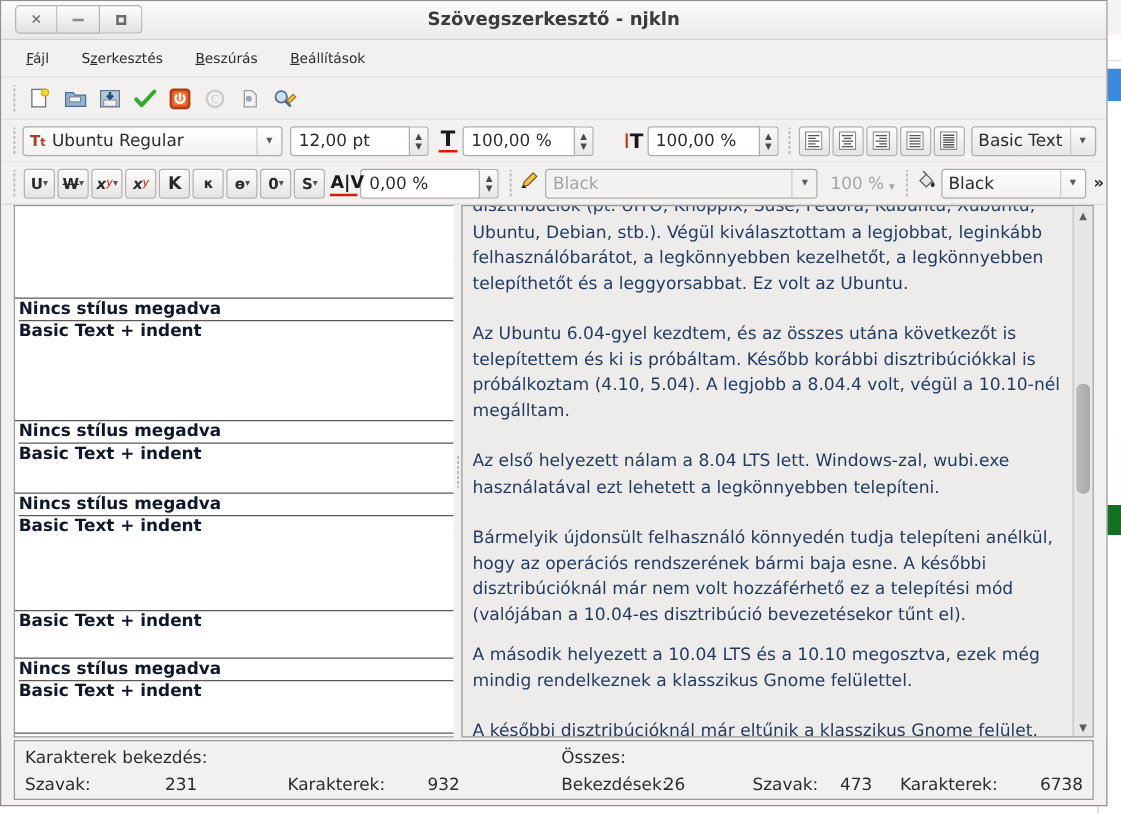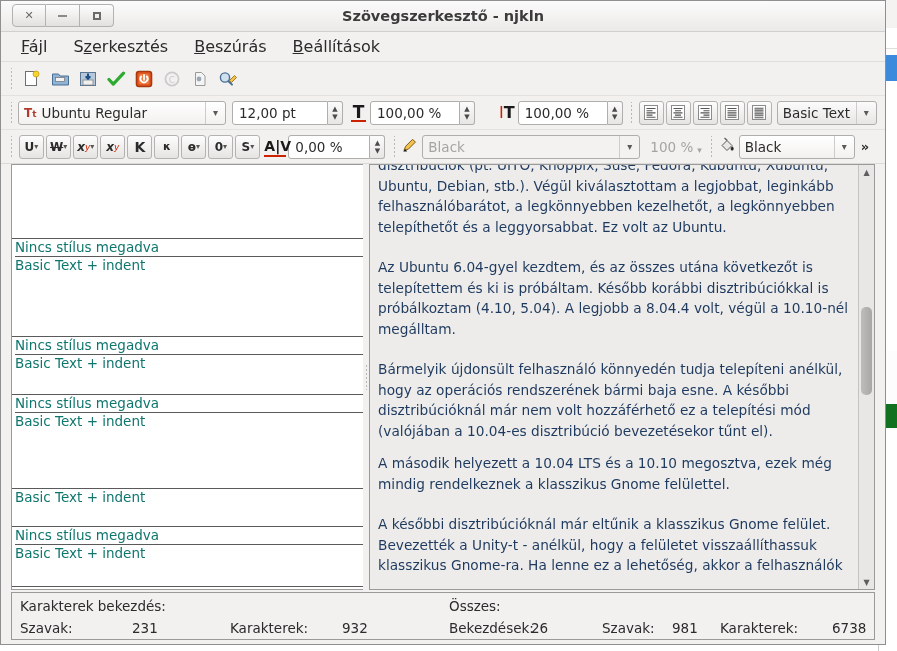--- a/index.html
+++ b/index.html
@@ -46,21 +46,21 @@
     text-align:center;font-weight:bold;font-size:14.5px;color:#3b3b3b;
     pointer-events:none;
   }
 
   
   #menubar{
     height:29px;min-height:29px;display:flex;align-items:center;
     padding-left:18px;background:#f2f1f0;gap:22px;
     border-bottom:1px solid #e0dedc;
   }
-  .menu-item{font-size:16px;color:#2b2b2b;padding:2px 2px;white-space:nowrap;}
+  .menu-item{font-size:11px;color:#2b2b2b;padding:2px 2px;white-space:nowrap;}
   .menu-item u{text-decoration:underline;}
 
   
   .toolbar{
     display:flex;align-items:center;height:33px;min-height:33px;
     background:#f2f1f0;padding-left:4px;gap:0;
     border-bottom:1px solid #e4e2e0;
   }
   .grip{width:7px;height:22px;margin:0 3px;
         background-image:radial-gradient(#b9b7b5 1px,transparent 1px);
@@ -97,21 +97,21 @@
   }
 
   
   #content{flex:1;display:flex;min-height:0;background:#f2f1f0;padding:0 0 0 0;}
   #left-pane{
     width:352px;min-width:352px;background:#ffffff;
     border:1px solid #9a9a9a;border-right:none;box-sizing:border-box;
     overflow:hidden;margin-left:10px;
   }
   .style-block{border-bottom:1px solid #5a5a5a;box-sizing:border-box;padding-left:3px;overflow:hidden;}
-  .style-line{font-size:13.5px;color:#0f766e;line-height:17px;white-space:nowrap;}
+  .style-line{font-size:13.5px;color:#0f172a;line-height:17px;white-space:nowrap;font-weight:bold;}
   .style-line.nostyle{border-bottom:1px solid #5a5a5a;}
 
   #splitter{width:6px;background:#f2f1f0;display:flex;align-items:center;justify-content:center;}
   #splitter .dots{width:3px;height:26px;
         background-image:radial-gradient(#b9b7b5 1px,transparent 1px);
         background-size:3px 4px;background-repeat:repeat-y;}
 
   #doc-pane{
     flex:1;display:flex;background:#eeecea;
     border:1px solid #9a9a9a;box-sizing:border-box;margin-right:10px;overflow:hidden;
@@ -359,21 +359,21 @@
         <b style="font-size:12px;">S</b>
         <span style="font-size:8px;color:#555;">▾</span>
       </div>
     <div style="display:flex;align-items:center;margin:0 2px 0 3px;">
       <span style="position:relative;display:inline-block;width:22px;text-align:center;">
         <span style="font-weight:bold;font-size:14px;line-height:14px;color:#1a1a1a;">A|V</span>
         <span style="position:absolute;left:0;right:0;bottom:-3px;height:2px;background:#cc2200;display:block;"></span>
       </span>
     </div>
     <div style="display:flex;">
-      <div class="numbox" style="width:82px;">0,00 %</div>
+      <div class="numbox" style="width:96px;">0,00 %</div>
       <div class="spinner">
           <span>▲</span>
           <span>▼</span>
         </div>
     </div>
     <div class="grip" style="margin-left:6px;"></div>
     <div style="display:flex;align-items:center;">
       <span style="margin-right:2px;">
         <svg width="19" height="17" viewBox="0 0 19 17">
             <path d="M3 13.5l1.6-4.2 7-7 2.8 2.8-7 7z" fill="#f2c14e" stroke="#7a5c12"></path>
@@ -437,20 +437,21 @@
     </div>
 
     <div id="splitter">
         <div class="dots"></div>
       </div>
 
     <div id="doc-pane">
       <div id="doc-text">
         <p class="clip-top">disztribúciók (pt. UITO, Knoppix, Suse, Fedora, Kubuntu, Xubuntu, Ubuntu, Debian, stb.). Végül kiválasztottam a legjobbat, leginkább felhasználóbarátot, a legkönnyebben kezelhetőt, a legkönnyebben telepíthetőt és a leggyorsabbat. Ez volt az Ubuntu.</p>
         <p>Az Ubuntu 6.04-gyel kezdtem, és az összes utána következőt is telepítettem és ki is próbáltam. Később korábbi disztribúciókkal is próbálkoztam (4.10, 5.04). A legjobb a 8.04.4 volt, végül a 10.10-nél megálltam.</p>
+        <p>Az első helyezett nálam a 8.04 LTS lett. Windows-zal, wubi.exe használatával ezt lehetett a legkönnyebben telepíteni.</p>
         <p style="margin-bottom:12px;">Bármelyik újdonsült felhasználó könnyedén tudja telepíteni anélkül, hogy az operációs rendszerének bármi baja esne. A későbbi disztribúcióknál már nem volt hozzáférhető ez a telepítési mód (valójában a 10.04-es disztribúció bevezetésekor tűnt el).</p>
         <p>A második helyezett a 10.04 LTS és a 10.10 megosztva, ezek még mindig rendelkeznek a klasszikus Gnome felülettel.</p>
         <p>A későbbi disztribúcióknál már eltűnik a klasszikus Gnome felület. Bevezették a Unity-t - anélkül, hogy a felületet visszaállíthassuk klasszikus Gnome-ra. Ha lenne ez a lehetőség, akkor a felhasználók</p>
       </div>
       <div class="vscroll">
         <div class="vsarrow">▲</div>
         <div class="vstrack">
           <div class="vsthumb" style="top:128px;height:88px;"></div>
         </div>
         <div class="vsarrow">▼</div>
@@ -463,18 +464,18 @@
     <div class="st" style="left:437px;top:5px;">Összes:</div>
 
     <div class="st" style="left:8px;top:27px;">Szavak:</div>
     <div class="st" style="left:120px;top:27px;">231</div>
     <div class="st" style="left:218px;top:27px;">Karakterek:</div>
     <div class="st" style="left:330px;top:27px;">932</div>
 
     <div class="st" style="left:437px;top:27px;">Bekezdések:</div>
     <div class="st" style="left:519px;top:27px;">26</div>
     <div class="st" style="left:590px;top:27px;">Szavak:</div>
-    <div class="st" style="left:660px;top:27px;">981</div>
+    <div class="st" style="left:660px;top:27px;">473</div>
     <div class="st" style="left:708px;top:27px;">Karakterek:</div>
     <div class="st" style="left:820px;top:27px;">6738</div>
   </div>
 
 </div>
 
 </body></html>

